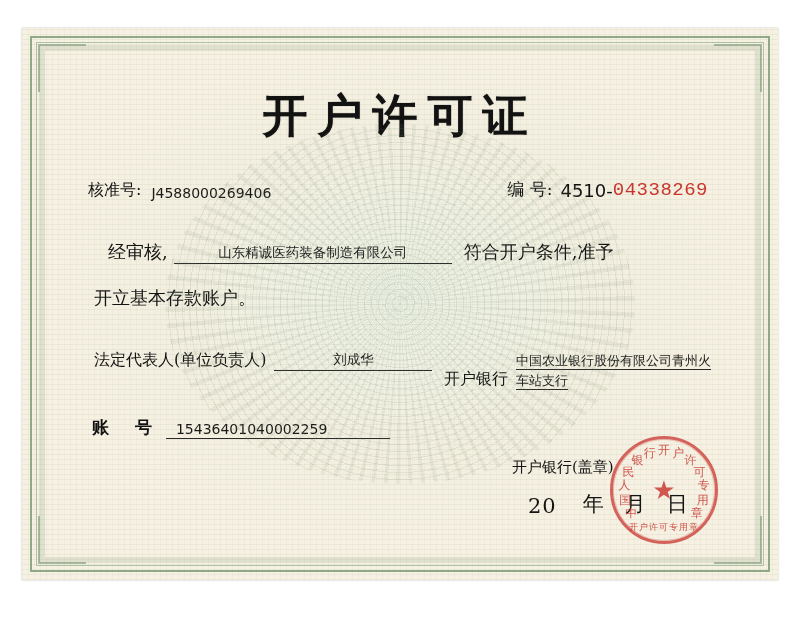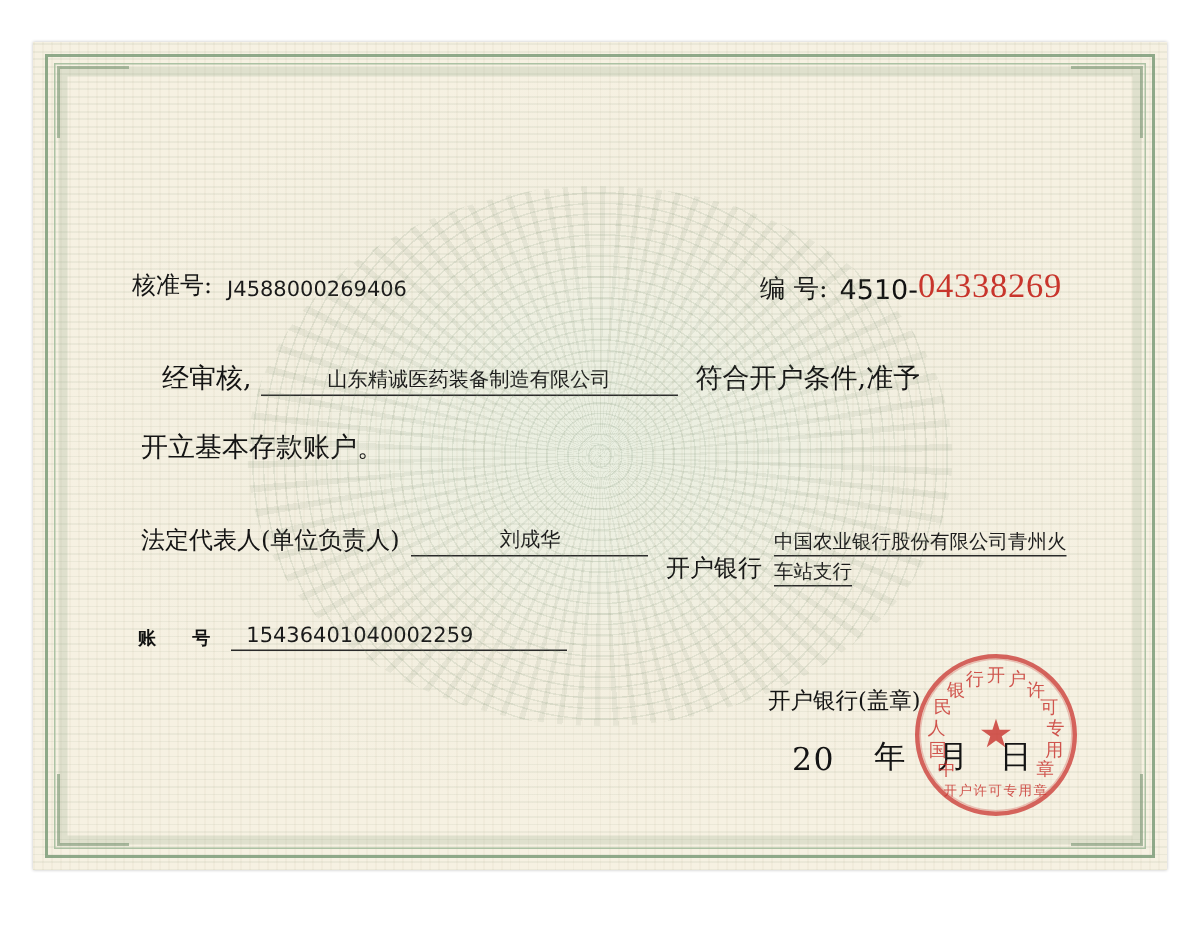--- a/index.html
+++ b/index.html
@@ -138,21 +138,21 @@
     font-family: "DejaVu Sans", sans-serif;
   }
 
   .lbl {
     font-size: 16px;
     color: #141414;
     white-space: nowrap;
     font-family: "DejaVu Serif", serif;
   }
   .lbl-bold {
-    font-size: 12px;
+    font-size: 17px;
     font-weight: bold;
     color: #111;
     white-space: nowrap;
     font-family: "DejaVu Serif", serif;
   }
 
   .val {
     font-size: 14px;
     color: #1a1a1a;
     white-space: nowrap;
@@ -172,23 +172,23 @@
 
   .r-serial { right: 70px; top: 150px; }
   .r-serial .lbl { font-size: 17px; }
   .r-serial .num-prefix {
     font-size: 18px;
     font-family: "DejaVu Sans", sans-serif;
     padding-left: 8px;
     color: #111;
   }
   .r-serial .num-red {
-    font-size: 23px;
+    font-size: 19px;
     color: #c8352c;
-    font-family: Liberation Serif, serif;
+    font-family: Liberation Mono, monospace;
     letter-spacing: 0.5px;
     text-align: right;
   }
 
   
   .r-stmt1 { left: 86px; top: 212px; }
   .r-stmt1 .lbl { font-size: 18px; }
   .r-stmt1 .company {
     width: 270px;
     font-size: 13.5px;
@@ -308,20 +308,21 @@
     <div class="frame-outer"></div>
     <div class="frame-band"></div>
     <div class="frame-inner"></div>
     <div class="corner tl"></div>
     <div class="corner tr"></div>
     <div class="corner bl"></div>
     <div class="corner br"></div>
 
     <div class="content">
 
+      <div class="title">开户许可证</div>
 
       <div class="row r-approve">
         <span class="lbl">核准号:</span>
         <span class="val">J4588000269406</span>
       </div>
 
       <div class="row r-serial">
         <span class="lbl">编 号:</span>
         <span class="num-prefix">4510-</span>
         <span class="num-red">04338269</span>

